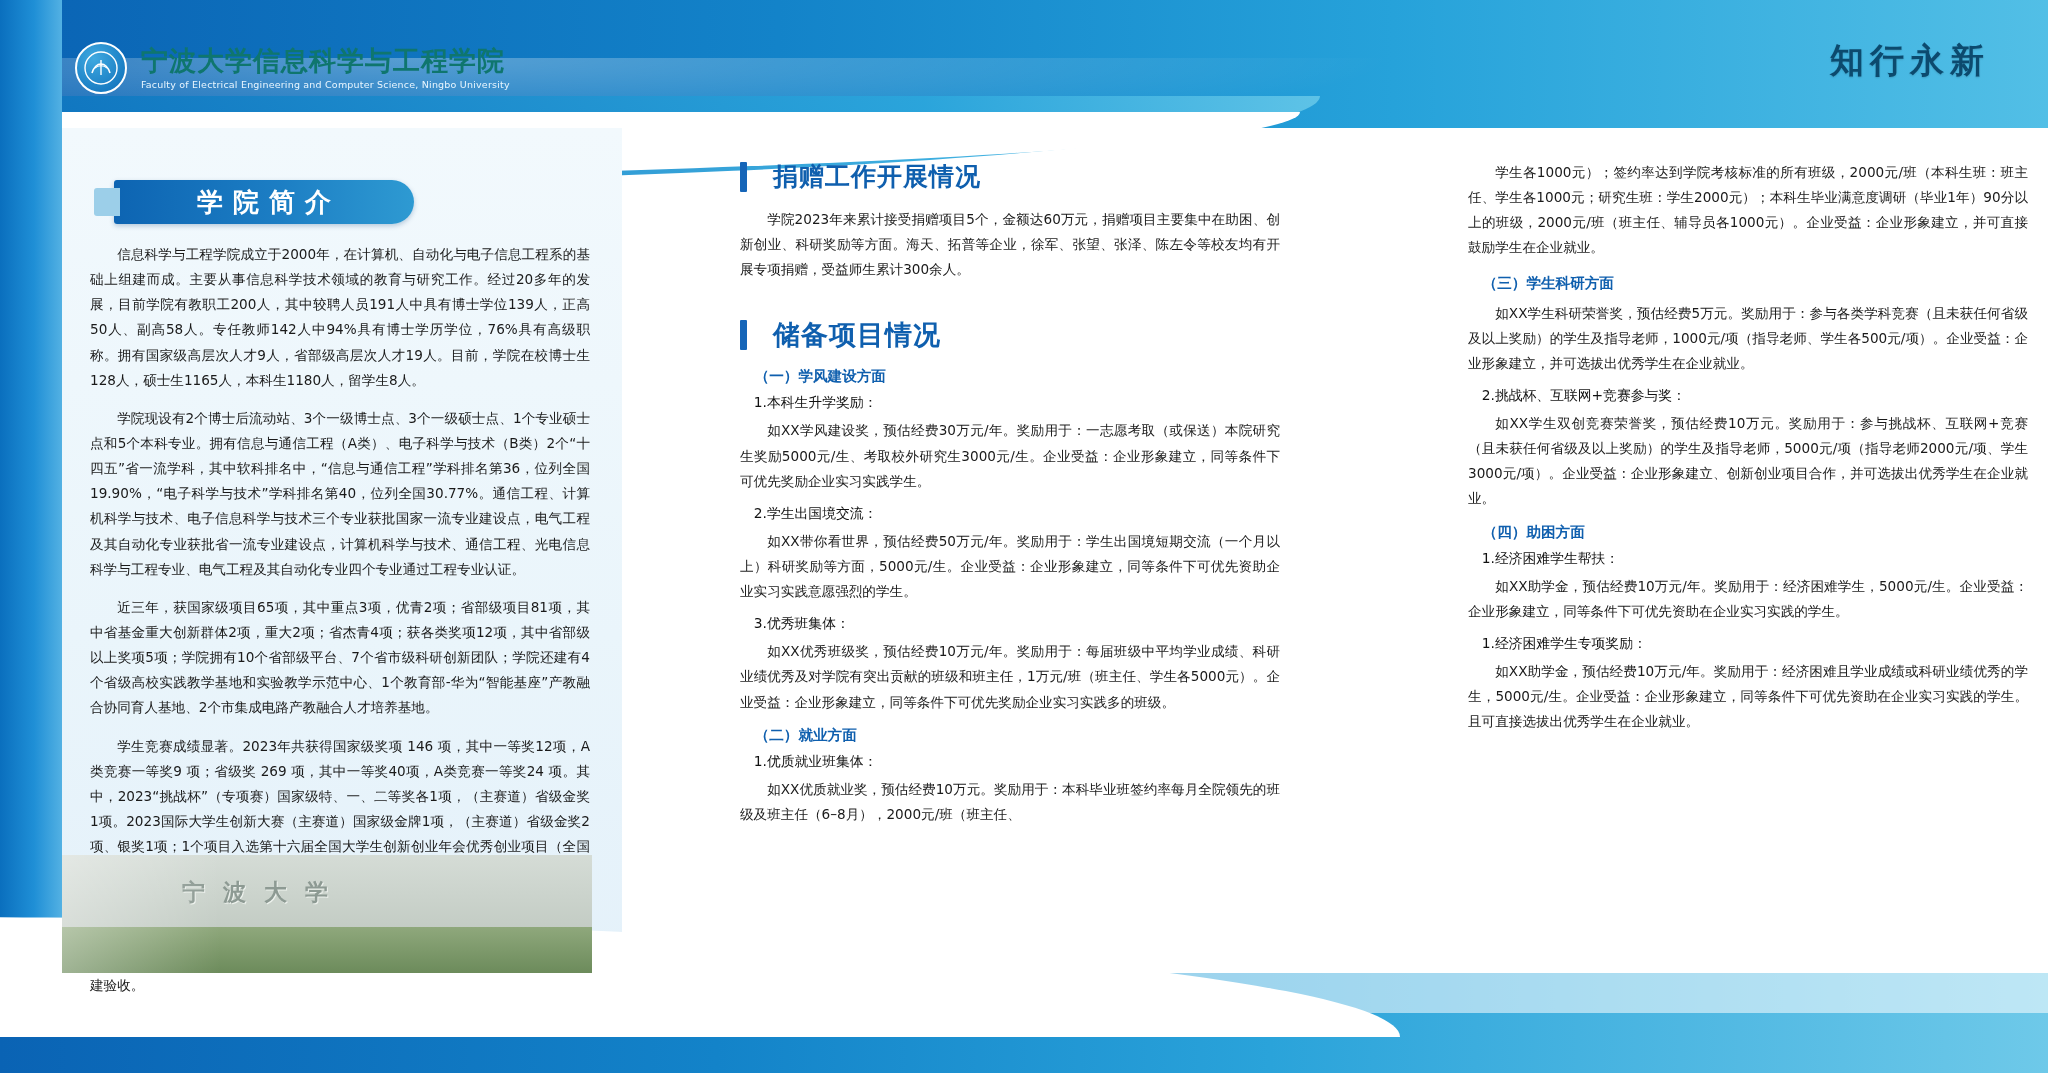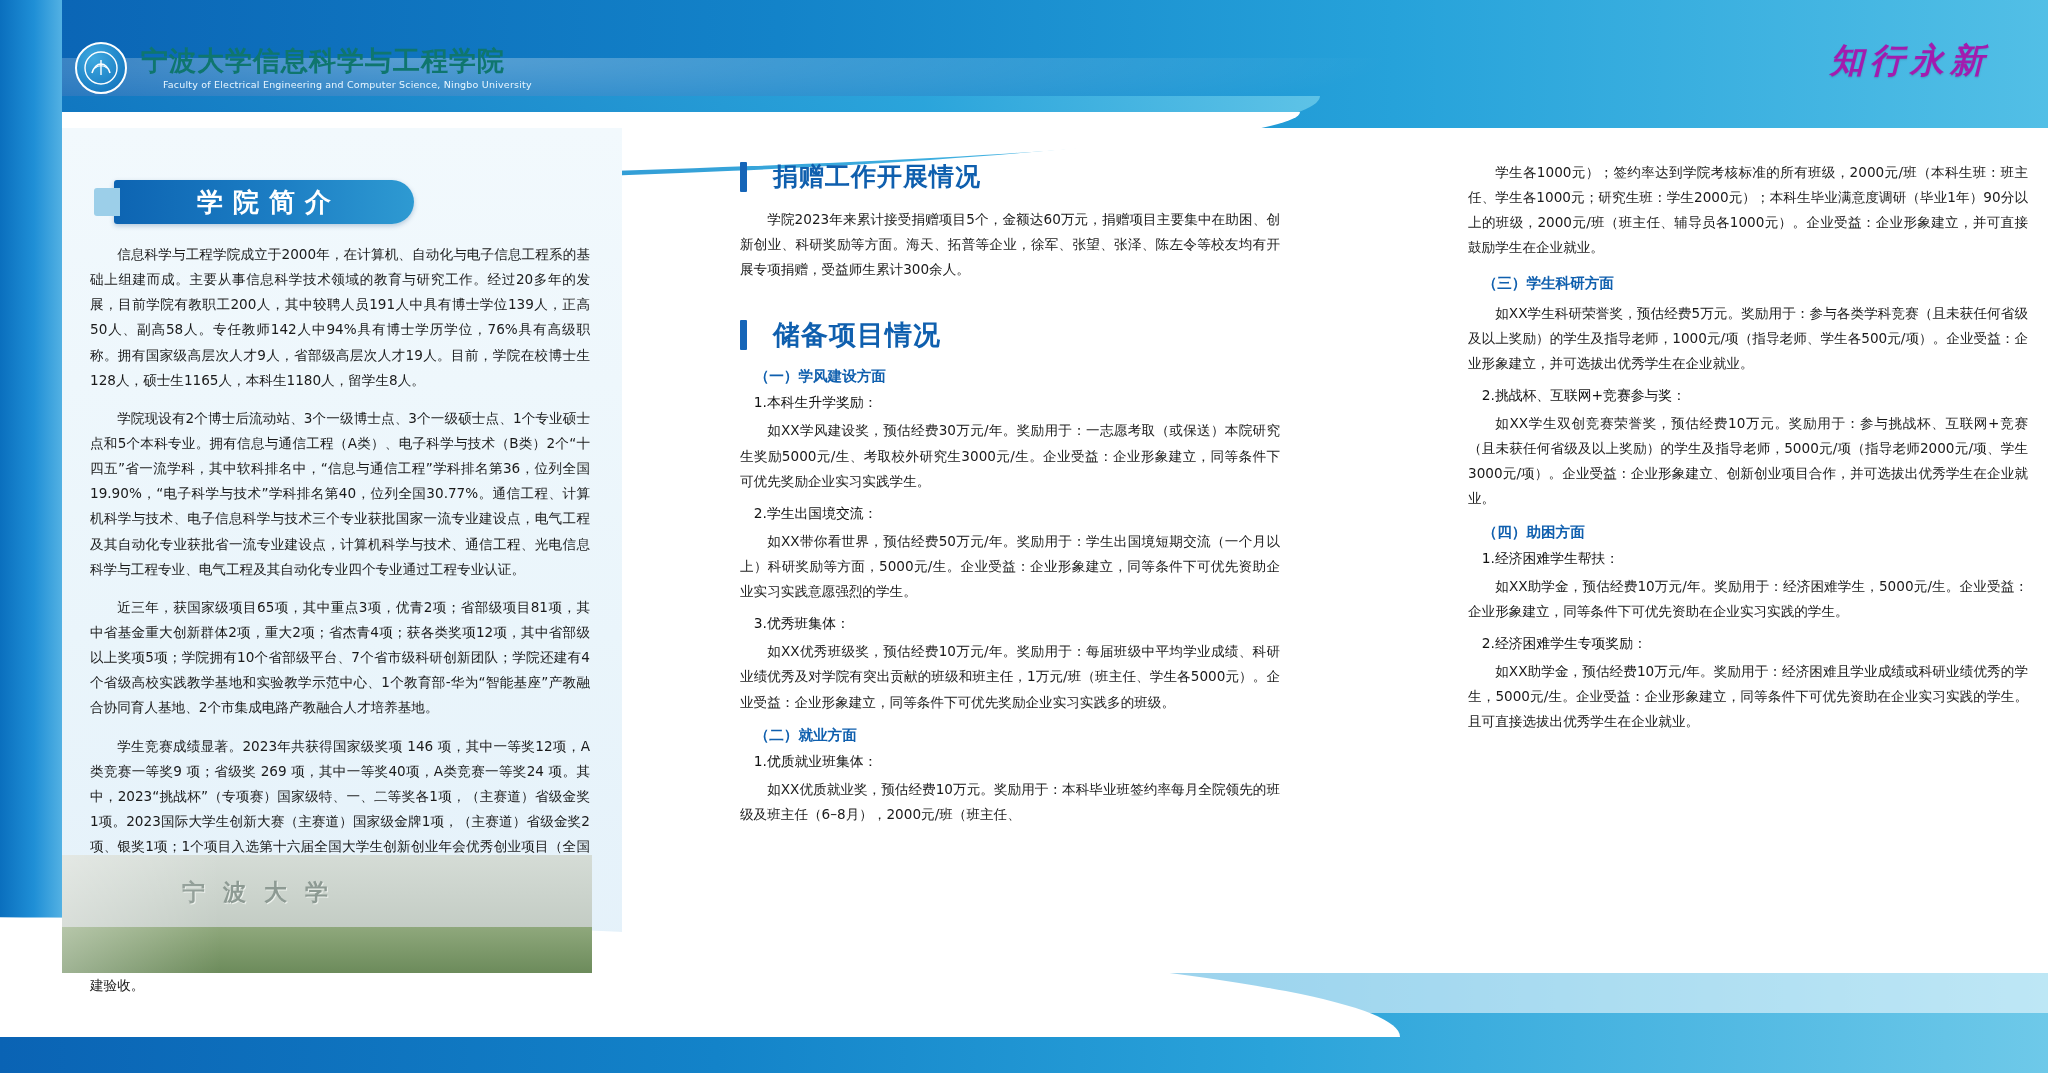--- a/index.html
+++ b/index.html
@@ -106,31 +106,29 @@
     font-size: 27px;
     font-weight: bold;
     letter-spacing: 1px;
     line-height: 1.1;
   }
   .logo-text-en {
     color: #e8f6ff;
     font-size: 9.5px;
     letter-spacing: 0.2px;
     margin-top: 4px;
-    margin-left: 22px;
   }
   .slogan {
     position: absolute;
     right: 58px; top: 38px;
-    color: #a21caf;
+    color: #0c4a6e;
     font-size: 34px;
     font-family: "DejaVu Serif", "Liberation Serif", serif;
     font-weight: bold;
     letter-spacing: 6px;
-    font-style: italic;
     text-shadow: 0 1px 2px rgba(0,0,0,0.15);
   }
 
   
   .col {
     position: absolute;
     top: 160px;
   }
   .col-1 { left: 90px;  width: 500px; }
   .col-2 { left: 740px; width: 540px; }
@@ -328,17 +326,17 @@
     <p class="body">学生各1000元）；签约率达到学院考核标准的所有班级，2000元/班（本科生班：班主任、学生各1000元；研究生班：学生2000元）；本科生毕业满意度调研（毕业1年）90分以上的班级，2000元/班（班主任、辅导员各1000元）。企业受益：企业形象建立，并可直接鼓励学生在企业就业。</p>
 
     <div class="sub-head">（三）学生科研方面</div>
     <p class="body tight">如XX学生科研荣誉奖，预估经费5万元。奖励用于：参与各类学科竞赛（且未获任何省级及以上奖励）的学生及指导老师，1000元/项（指导老师、学生各500元/项）。企业受益：企业形象建立，并可选拔出优秀学生在企业就业。</p>
     <div class="item-head">2.挑战杯、互联网+竞赛参与奖：</div>
     <p class="body tight">如XX学生双创竞赛荣誉奖，预估经费10万元。奖励用于：参与挑战杯、互联网+竞赛（且未获任何省级及以上奖励）的学生及指导老师，5000元/项（指导老师2000元/项、学生3000元/项）。企业受益：企业形象建立、创新创业项目合作，并可选拔出优秀学生在企业就业。</p>
 
     <div class="sub-head">（四）助困方面</div>
     <div class="item-head">1.经济困难学生帮扶：</div>
     <p class="body tight">如XX助学金，预估经费10万元/年。奖励用于：经济困难学生，5000元/生。企业受益：企业形象建立，同等条件下可优先资助在企业实习实践的学生。</p>
-    <div class="item-head">2.经济困难学生专项奖励：</div>
+    <div class="item-head">1.经济困难学生专项奖励：</div>
     <p class="body tight">如XX助学金，预估经费10万元/年。奖励用于：经济困难且学业成绩或科研业绩优秀的学生，5000元/生。企业受益：企业形象建立，同等条件下可优先资助在企业实习实践的学生。且可直接选拔出优秀学生在企业就业。</p>
   </div>
 
 </div>
 
 </body></html>

